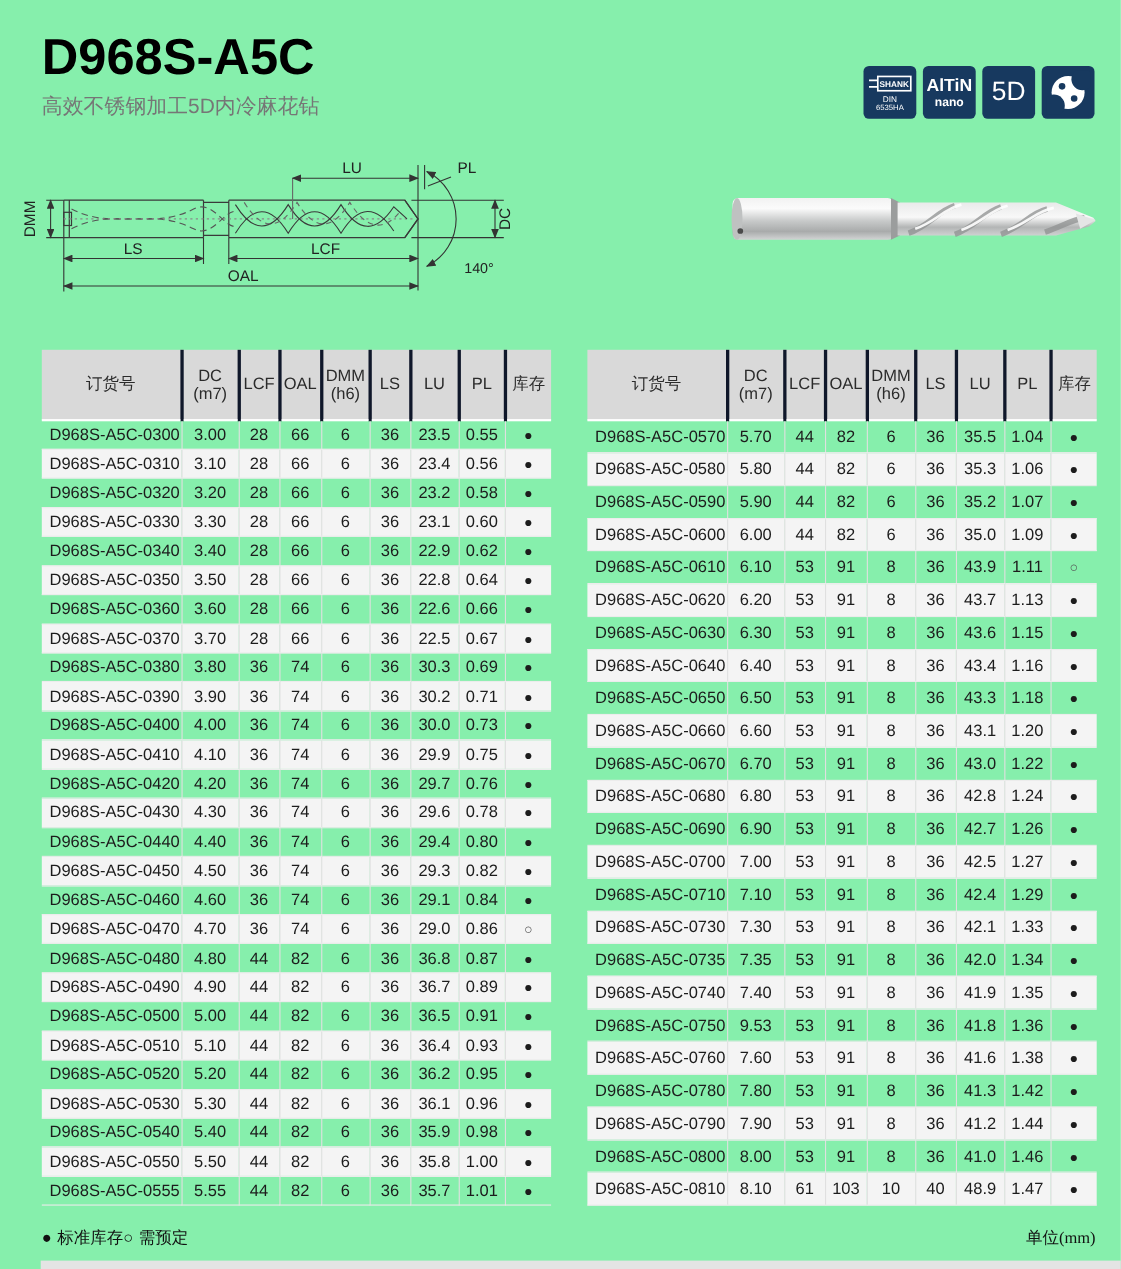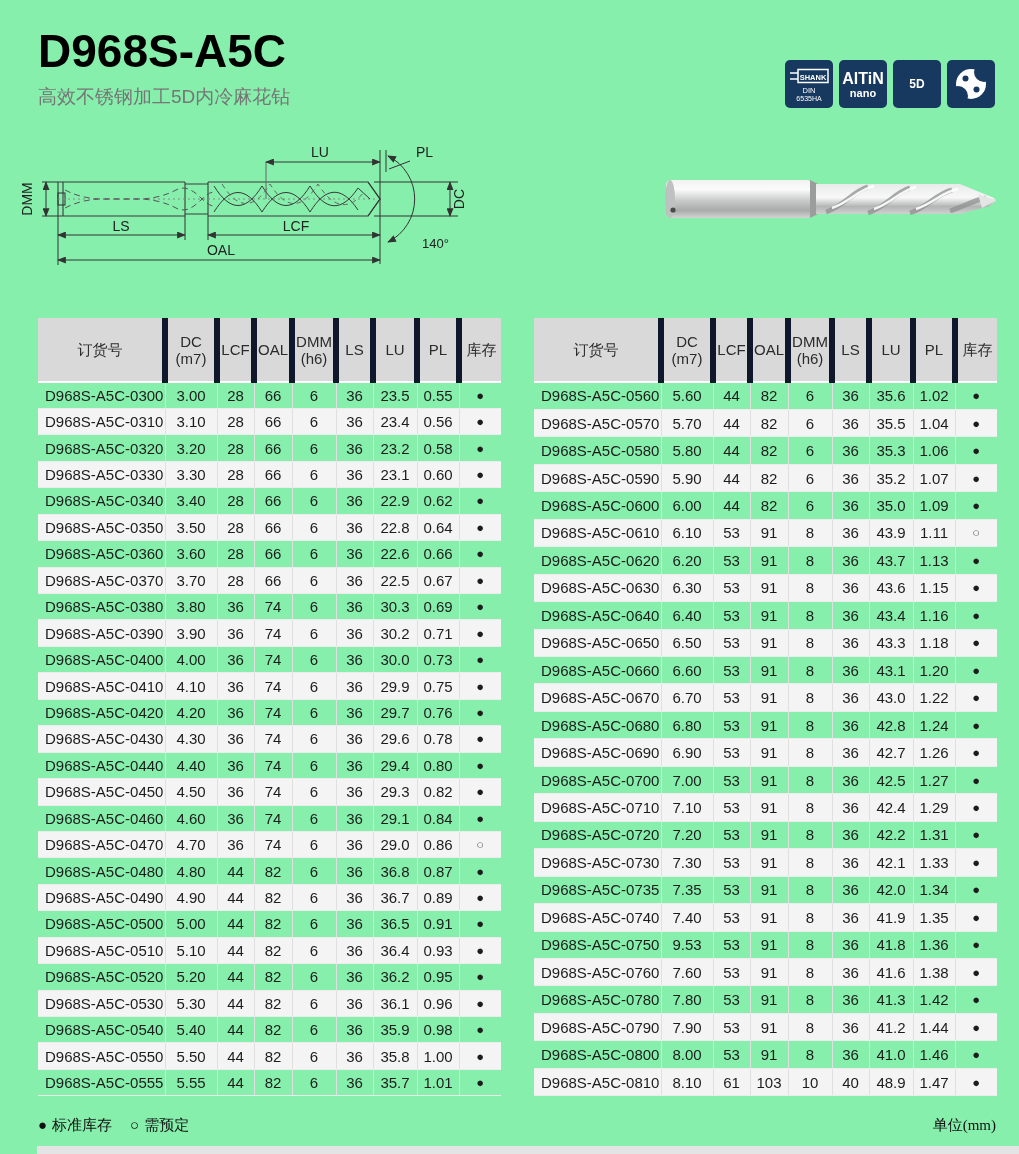--- a/index.html
+++ b/index.html
@@ -9,49 +9,49 @@
 
   
   .title { position:absolute; left:38px; top:24px; font-size:46px; font-weight:800; letter-spacing:0; color:#000; }
   .subtitle { position:absolute; left:38px; top:84px; font-size:19px; color:#767676; }
 
   .badges { position:absolute; top:32px; right:24px; display:flex; gap:6px; }
   .badge { width:48px; height:48px; background:#17395f; border-radius:5px; color:#fff;
            display:flex; flex-direction:column; align-items:center; justify-content:center; overflow:hidden;margin-top:28px; }
   .badge .big { font-size:16px; font-weight:700; line-height:17px; }
   .badge .small { font-size:11px; font-weight:700; line-height:12px; }
-  .badge .bold5d { font-size:12px; font-weight:700; }
+  .badge .bold5d { font-size:24px; font-weight:400; }
   .badge .din { font-size:7.5px; line-height:8.5px; }
   .badge .din-num { font-size:7px; line-height:8px; }
   .badge svg { display:block; }
 
   
   .diagram { position:absolute; left:18px; top:142px; }
   .photo { position:absolute; left:660px; top:162px; }
 
   
   .tables { position:absolute; left:38px; top:318px; display:flex; gap:33px; }
   table { border-collapse:collapse; table-layout:fixed; width:463px; font-size:15px; }
   thead th { background:#d9d9d9; height:64px; font-weight:400; color:#2b2b2b;
              white-space:pre-line; line-height:17px; vertical-align:middle; text-align:center;
-             border-right:6px solid #0f172a; border-bottom:2px solid #fff; }
+             border-right:3px solid #0f172a; border-bottom:2px solid #fff; }
   thead th.c8 { border-right:none; }
   tbody td { height:26.45px; text-align:center; vertical-align:middle; color:#1c1c1c;
              border-right:1px solid #e0e0e0; border-bottom:1px solid #ececec; }
   tbody td.c8 { border-right:none; }
   tbody tr:nth-child(even) td { background:#f4f4f4; }
   tbody td.c0 { text-align:left; padding-left:7px; }
   td.c8 { font-size:13px; }
   td.c8.open-dot { color:#555; }
   col.c0{width:127px} col.c1{width:52px} col.c2{width:37px} col.c3{width:38px}
   col.c4{width:44px} col.c5{width:37px} col.c6{width:44px} col.c7{width:42px} col.c8{width:42px}
 
   
   .footer { position:absolute; left:0; top:1116px; width:1019px; height:22px; font-size:15px; color:#111; }
-  .legend { position:absolute; left:38px; top:0; display:flex; gap:18px; align-items:center; }
+  .legend { position:absolute; left:38px; top:0; display:flex; align-items:center; }
   .legend .sym { margin-right:5px; }
   .note { position:absolute; left:295px; top:0;margin-top:36px; }
   .unit { position:absolute; right:23px; top:0;font-family:Liberation Serif, serif; }
   .bottom-strip { position:absolute; left:37px; right:0; top:1146px; height:8px; background:#e4e4e4; }
 </style>
 </head>
 <body>
 
 <div class="page">
 
@@ -534,31 +534,20 @@
             <th class="c4">DMM
 (h6)</th>
             <th class="c5">LS</th>
             <th class="c6">LU</th>
             <th class="c7">PL</th>
             <th class="c8">库存</th>
           </tr>
         </thead>
       <tbody>
           <tr>
-            <td class="c0">D968S-A5C-0560</td>
-            <td class="c1">5.60</td>
-            <td class="c2">44</td>
-            <td class="c3">82</td>
-            <td class="c4">6</td>
-            <td class="c5">36</td>
-            <td class="c6">35.6</td>
-            <td class="c7">1.02</td>
-            <td class="c8">●</td>
-          </tr>
-          <tr>
             <td class="c0">D968S-A5C-0570</td>
             <td class="c1">5.70</td>
             <td class="c2">44</td>
             <td class="c3">82</td>
             <td class="c4">6</td>
             <td class="c5">36</td>
             <td class="c6">35.5</td>
             <td class="c7">1.04</td>
             <td class="c8">●</td>
           </tr>
@@ -707,31 +696,20 @@
           </tr>
           <tr>
             <td class="c0">D968S-A5C-0710</td>
             <td class="c1">7.10</td>
             <td class="c2">53</td>
             <td class="c3">91</td>
             <td class="c4">8</td>
             <td class="c5">36</td>
             <td class="c6">42.4</td>
             <td class="c7">1.29</td>
-            <td class="c8">●</td>
-          </tr>
-          <tr>
-            <td class="c0">D968S-A5C-0720</td>
-            <td class="c1">7.20</td>
-            <td class="c2">53</td>
-            <td class="c3">91</td>
-            <td class="c4">8</td>
-            <td class="c5">36</td>
-            <td class="c6">42.2</td>
-            <td class="c7">1.31</td>
             <td class="c8">●</td>
           </tr>
           <tr>
             <td class="c0">D968S-A5C-0730</td>
             <td class="c1">7.30</td>
             <td class="c2">53</td>
             <td class="c3">91</td>
             <td class="c4">8</td>
             <td class="c5">36</td>
             <td class="c6">42.1</td>

